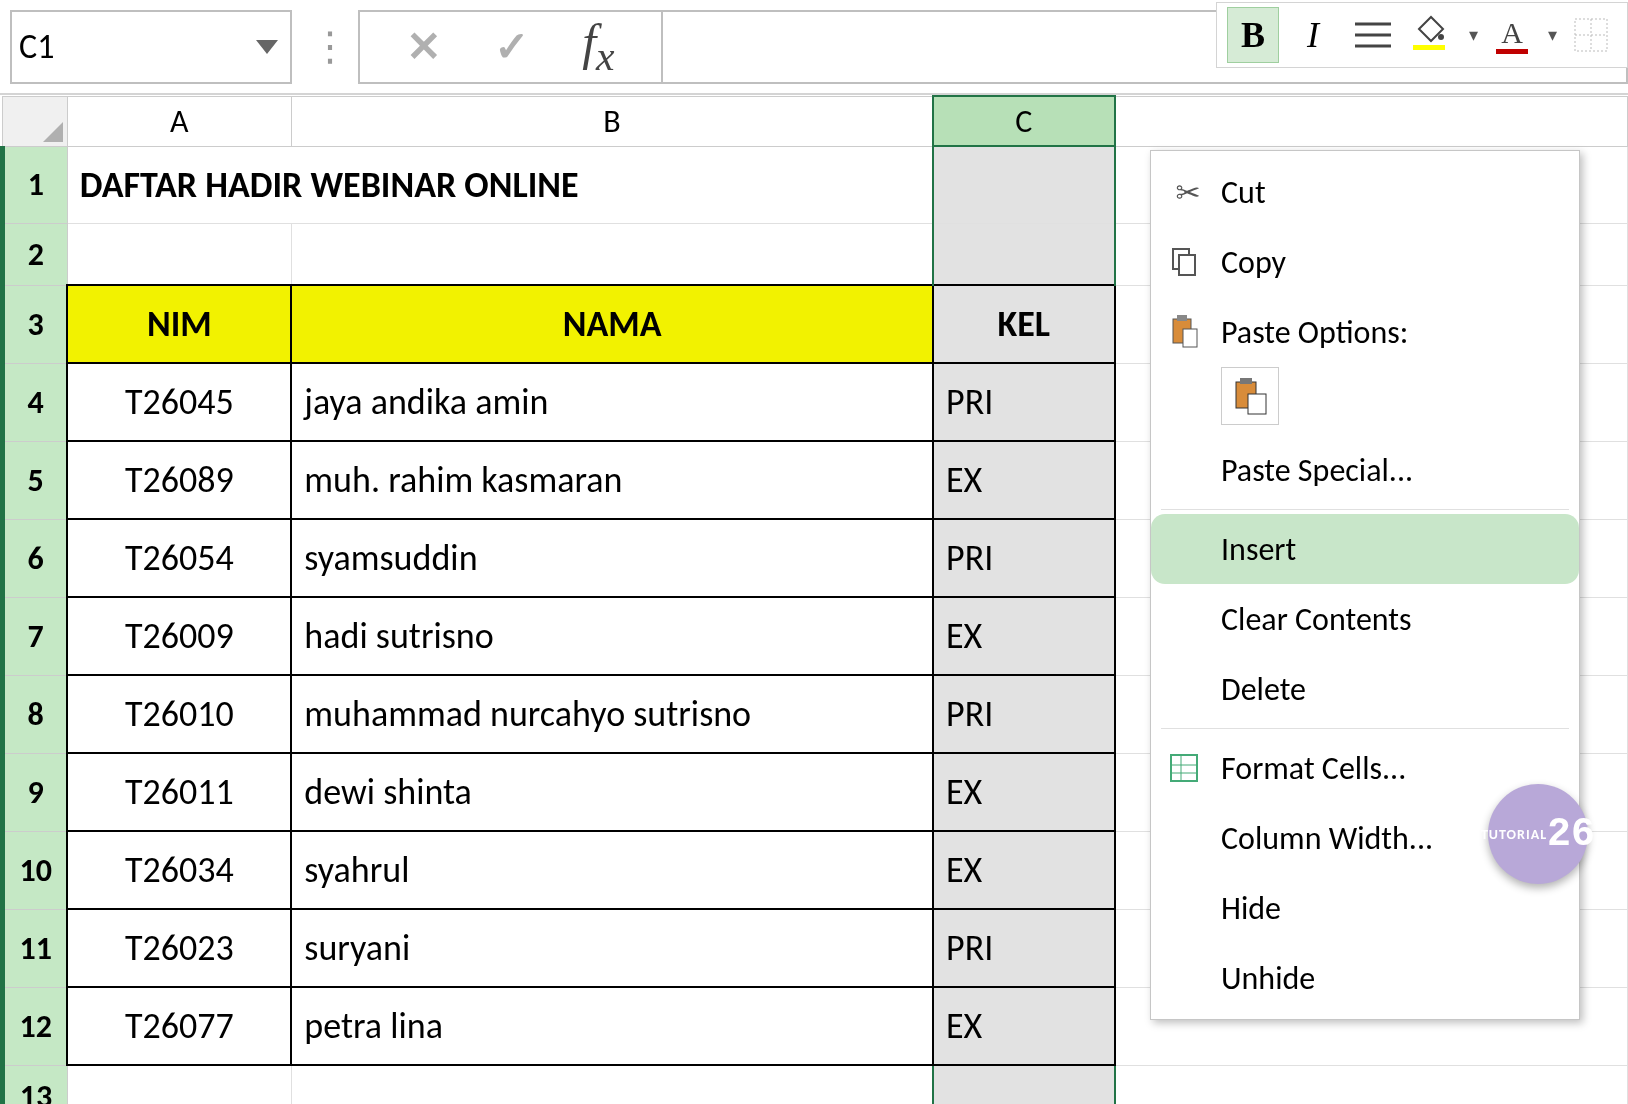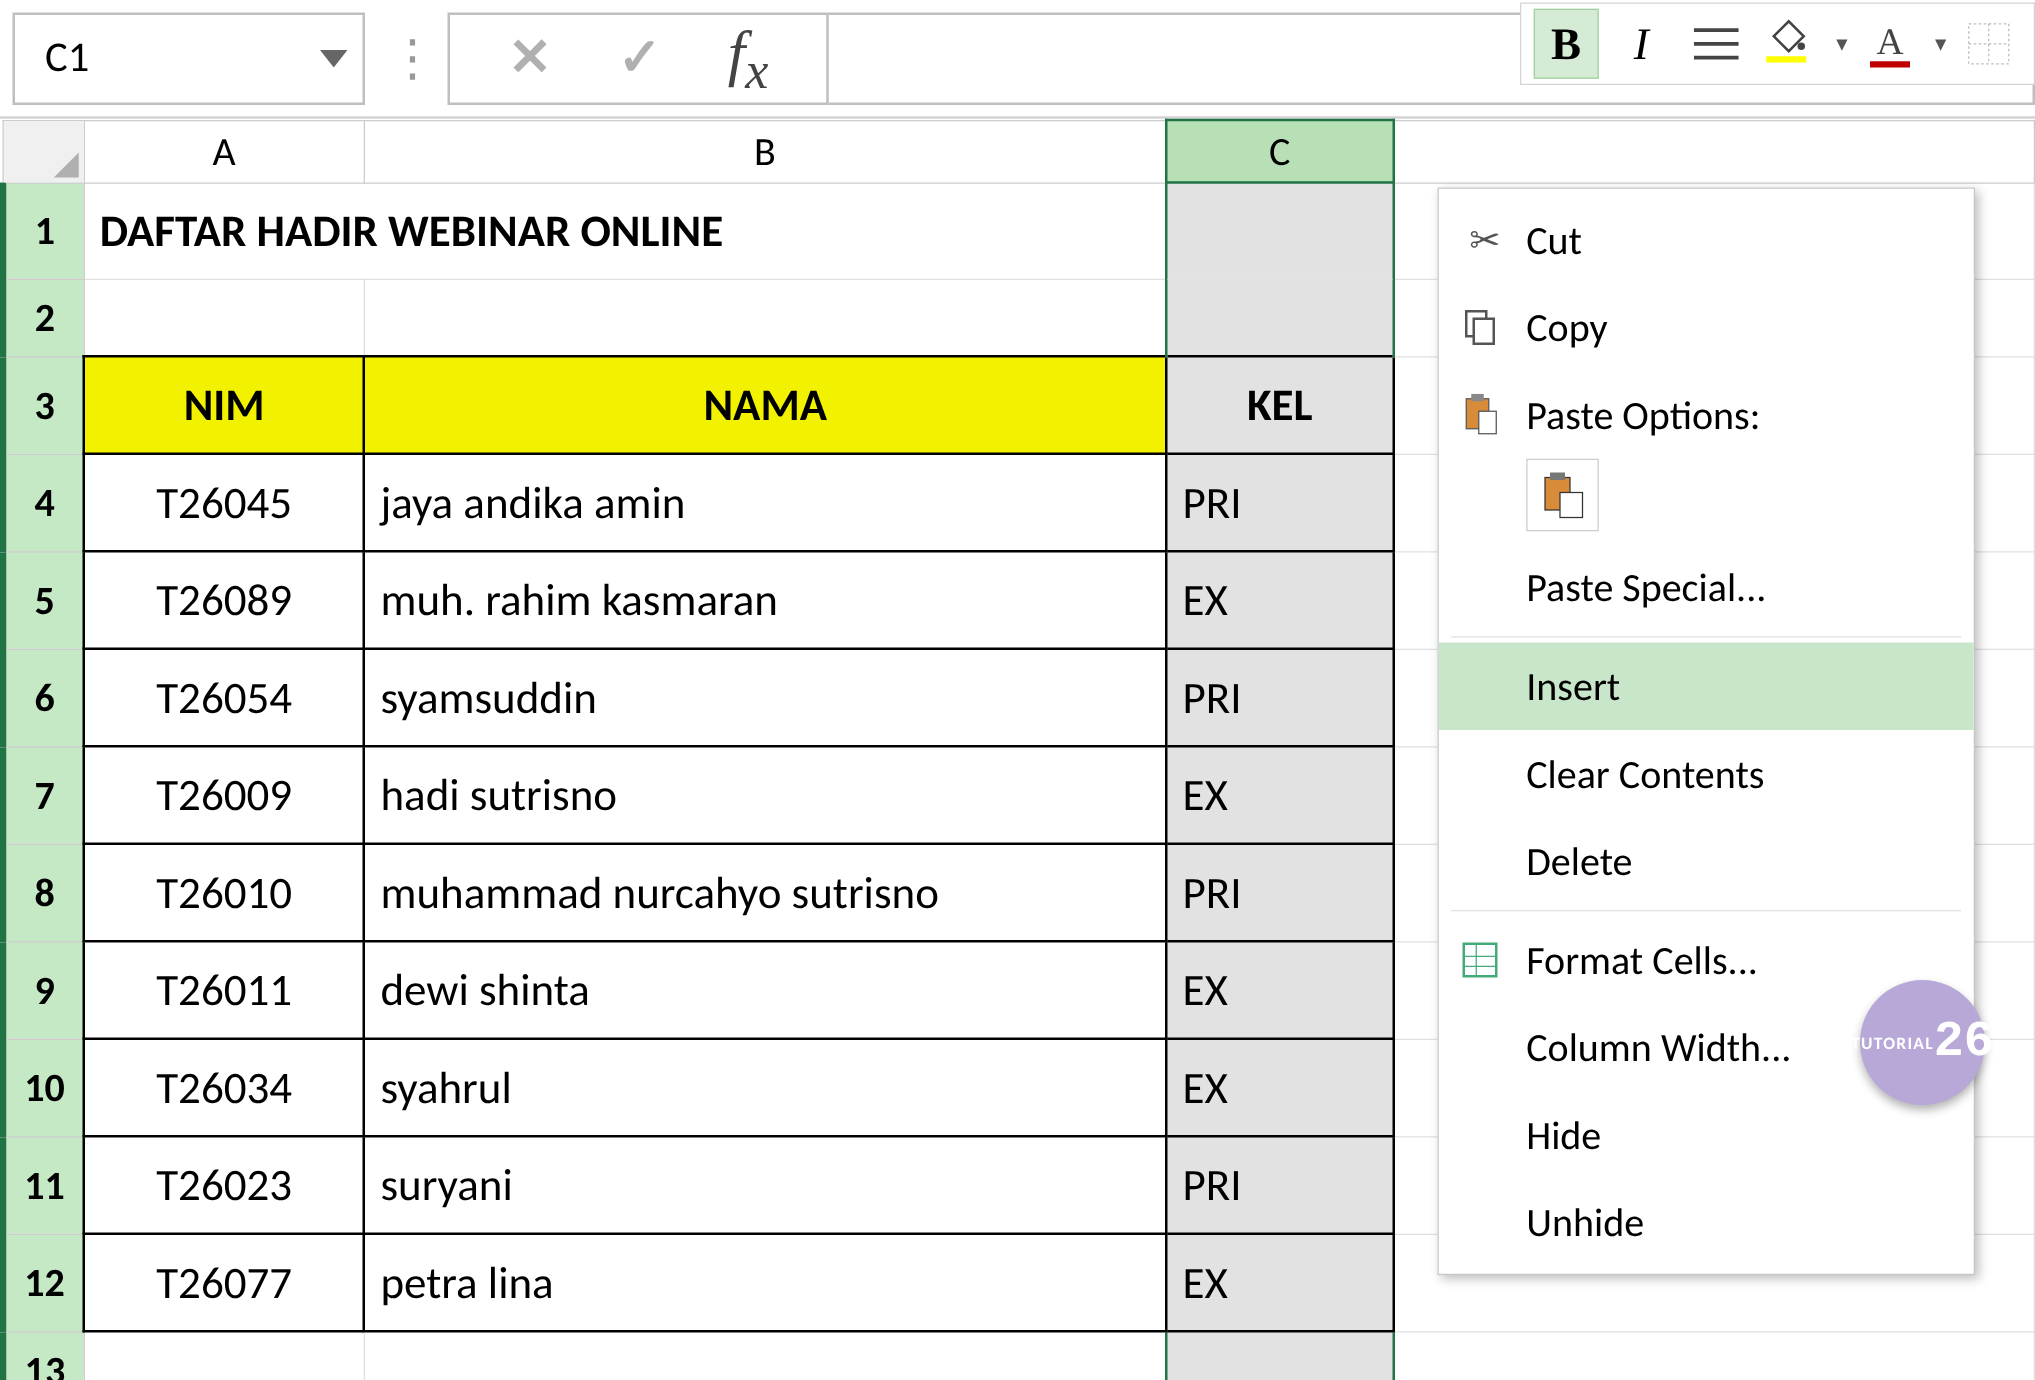--- a/index.html
+++ b/index.html
@@ -1,20 +1,20 @@
 <!DOCTYPE html>
 <html><head>
 <meta charset="utf-8">
 <style>
 * { box-sizing: border-box; margin: 0; padding: 0; }
 body { font-family: Calibri, Arial, sans-serif; background: #fff; width: 1628px; height: 1104px; overflow: hidden; position: relative; }
 
 
 .formula-bar { display: flex; align-items: center; height: 95px; border-bottom: 2px solid #d4d4d4; }
-.name-box { width: 282px; height: 74px; border: 2px solid #bfbfbf; margin: 0 10px; display: flex; align-items: center; padding: 0 24px; font-size: 34px; position: relative; background: #fff; }
+.name-box { width: 282px; height: 74px; border: 2px solid #bfbfbf; margin: 0 10px; display: flex; align-items: center; padding: 0 7px; font-size: 34px; position: relative; background: #fff; }
 .name-box .dropdown { position: absolute; right: 12px; top: 50%; transform: translateY(-50%); color: #666; }
 .fb-sep { color: #999; font-size: 40px; margin: 0 8px; }
 .fx-group { width: 305px; height: 74px; border: 2px solid #bfbfbf; display: flex; align-items: center; justify-content: space-around; padding: 0 20px; }
 .fx-group .ico { font-size: 42px; color: #b0b0b0; font-weight: bold; }
 .fx-group .fx { font-size: 50px; font-style: italic; color: #444; font-family: "Times New Roman", serif; }
 .formula-input { flex: 1; height: 74px; border: 2px solid #bfbfbf; border-left: none; }
 
 
 .mini-toolbar { position: absolute; top: 2px; right: 0; display: flex; align-items: center; gap: 8px; padding: 4px 10px; border: 1px solid #d4d4d4; background: #fff; }
 .mini-toolbar .btn { width: 52px; height: 56px; display: flex; align-items: center; justify-content: center; font-size: 36px; font-family: "Times New Roman", serif; border: 1px solid transparent; }
@@ -40,21 +40,21 @@
 
 
 .title-cell { font-weight: bold; font-size: 40px; }
 .hdr { background: #f2f200; border: 2px solid #000 !important; font-weight: bold; text-align: center; font-size: 36px; }
 .data { border: 2px solid #000 !important; font-size: 34px; }
 .data.center { text-align: center; }
 
 
 .context-menu { position: absolute; top: 150px; left: 1150px; width: 430px; background: #fff; border: 1px solid #c6c6c6; box-shadow: 3px 3px 8px rgba(0,0,0,0.25); padding: 6px 0; font-size: 32px; }
 .context-menu .item { display: flex; align-items: center; height: 70px; padding: 0 16px 0 70px; position: relative; }
-.context-menu .item.hover { background: #c8e6c9; }
+.context-menu .item.hover { background: #c8e6c9; border-radius: 14px; }
 .context-menu .item .ico { position: absolute; left: 18px; width: 38px; text-align: center; font-size: 30px; color: #555; }
 .context-menu .sep { height: 1px; background: #e0e0e0; margin: 4px 10px; }
 .context-menu .paste-opts { padding-left: 70px; padding-bottom: 10px; }
 .context-menu .paste-btn { width: 58px; height: 58px; border: 1px solid #ccc; display: inline-flex; align-items: center; justify-content: center; font-size: 30px; background: #fff; }
 .context-menu .paste-btn svg { width: 40px; height: 40px; }
 
 
 .badge { position: absolute; right: 40px; bottom: 220px; width: 100px; height: 100px; border-radius: 50%; background: #b8a8d8; display: flex; flex-direction: row; align-items: center; justify-content: center; color: #fff; font-weight: bold; box-shadow: 0 4px 8px rgba(0,0,0,0.3); }
 .badge .t1 { font-size: 14px; letter-spacing: 1px; }
 .badge .t2 { font-size: 40px; font-family: "Courier New", monospace; }

